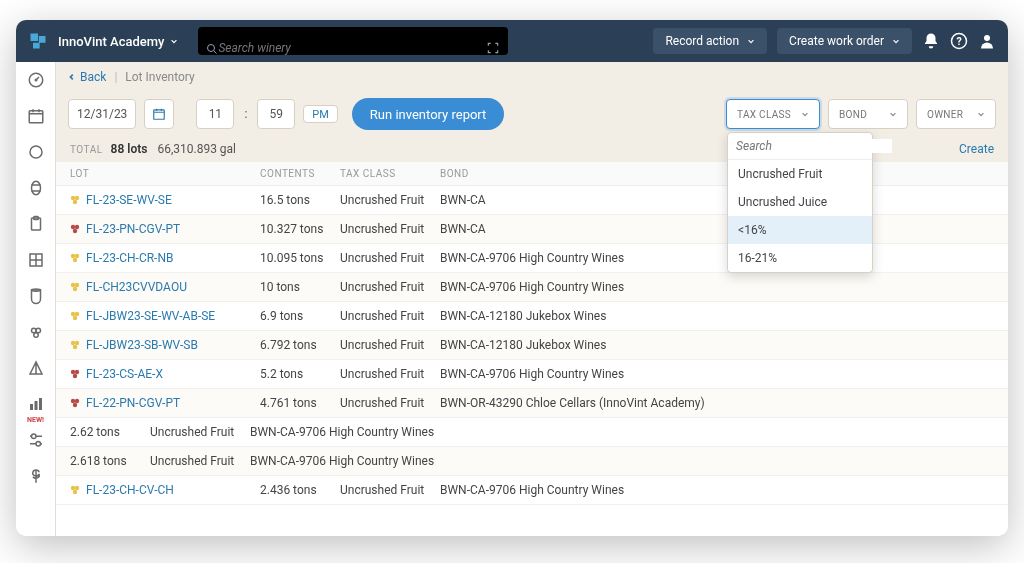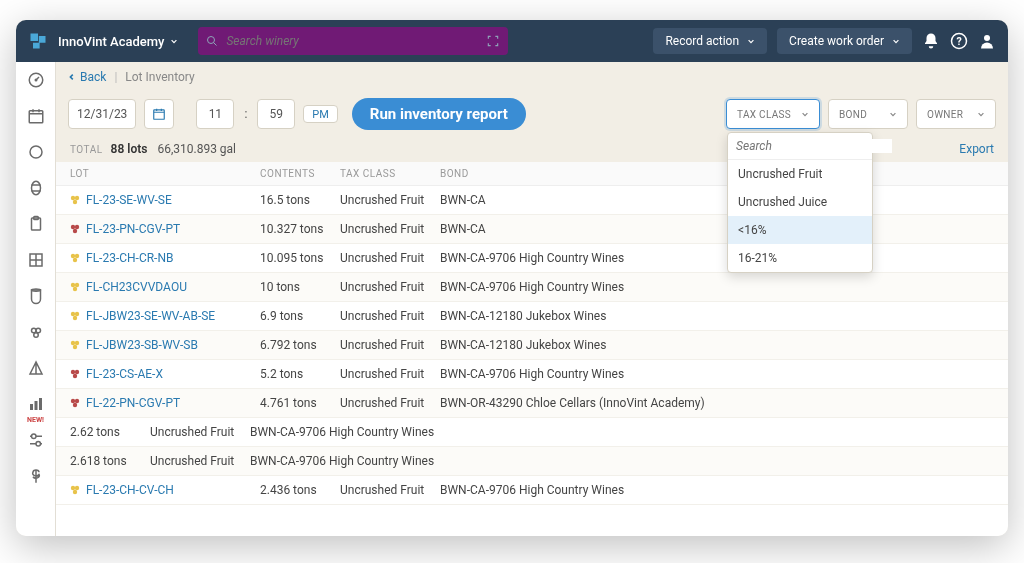--- a/index.html
+++ b/index.html
@@ -3,21 +3,21 @@
 <meta charset="utf-8">
 <style>
 * { margin: 0; padding: 0; box-sizing: border-box; font-family: -apple-system, BlinkMacSystemFont, "Segoe UI", Roboto, sans-serif; }
 body { background: #fff; width: 1024px; height: 563px; overflow: hidden; position: relative; }
 .app-shell { width: 992px; height: 516px; margin: 20px auto; border-radius: 10px; overflow: hidden; box-shadow: 0 10px 40px rgba(0,0,0,0.25); display: flex; flex-direction: column; background: #f2eee5; }
 
 
 .topbar { background: #2b4056; height: 42px; display: flex; align-items: center; padding: 0 12px; gap: 10px; color: #fff; }
 .logo-icon { width: 20px; height: 20px; color: #4aa8d8; }
 .winery-selector { display: flex; align-items: center; gap: 6px; font-size: 13px; font-weight: 500; cursor: pointer; }
-.search-wrap { flex: 0 0 310px; margin-left: 10px; background: #701a75; border-radius: 4px; height: 28px; display: flex; align-items: center; padding: 0 8px; gap: 8px; }
+.search-wrap { flex: 0 0 310px; margin-left: 10px; background: #000000; border-radius: 4px; height: 28px; display: flex; align-items: flex-end; padding: 0 8px; gap: 0; }
 .search-wrap input { background: transparent; border: none; outline: none; color: #aab; font-size: 12px; font-style: italic; flex: 1; }
 .scan-icon { width: 14px; height: 14px; color: #8ea3b8; }
 .top-spacer { flex: 1; }
 .top-btn { background: #3b516a; border-radius: 4px; padding: 6px 12px; font-size: 12px; display: flex; align-items: center; gap: 8px; cursor: pointer; }
 .top-icon { width: 18px; height: 18px; cursor: pointer; fill: #fff; }
 
 
 .body-row { flex: 1; display: flex; min-height: 0; }
 .siderail { width: 40px; background: #fff; border-right: 1px solid #e2ded5; display: flex; flex-direction: column; align-items: center; padding-top: 8px; gap: 16px; }
 .rail-item { width: 20px; height: 20px; color: #6b6b6b; cursor: pointer; display: flex; align-items: center; justify-content: center; position: relative; }
@@ -31,21 +31,21 @@
 .back-link { color: #2a7ab0; cursor: pointer; display: flex; align-items: center; gap: 4px; }
 .crumb-sep { color: #bbb; }
 .crumb-current { color: #888; }
 
 
 .controls-row { padding: 6px 12px; display: flex; align-items: center; gap: 8px; background: #f2eee5; }
 .ctrl-box { background: #fff; border: 1px solid #d6d1c4; border-radius: 4px; height: 30px; display: flex; align-items: center; padding: 0 8px; font-size: 12px; color: #555; }
 .ctrl-cal { background: #fff; border: 1px solid #d6d1c4; border-radius: 4px; height: 30px; width: 30px; display: flex; align-items: center; justify-content: center; color: #2a7ab0; cursor: pointer; }
 .time-sep { font-size: 12px; color: #555; padding: 0 2px; }
 .pm-box { background: #fff; border: 1px solid #d6d1c4; border-radius: 4px; height: 18px; padding: 0 8px; font-size: 11px; color: #2a7ab0; display: flex; align-items: center; cursor: pointer; }
-.run-btn { background: #3a8dd4; color: #fff; border-radius: 16px; height: 32px; padding: 0 18px; font-size: 15px; font-weight: 700; display: flex; align-items: center; cursor: pointer; margin-left: 6px; }
+.run-btn { background: #3a8dd4; color: #fff; border-radius: 16px; height: 32px; padding: 0 18px; font-size: 13px; font-weight: 400; display: flex; align-items: center; cursor: pointer; margin-left: 6px; }
 .controls-spacer { flex: 1; }
 .filter-dd { background: #fff; border: 1px solid #d6d1c4; border-radius: 4px; height: 30px; padding: 0 10px; font-size: 10px; color: #777; letter-spacing: 0.3px; display: flex; align-items: center; gap: 10px; cursor: pointer; min-width: 80px; justify-content: space-between; position: relative; }
 .filter-dd.open { border-color: #3a8dd4; box-shadow: 0 0 0 2px rgba(58,141,212,0.2); }
 .chev { width: 8px; height: 8px; }
 
 
 .summary-row { background: #f2eee5; padding: 6px 14px; display: flex; align-items: center; font-size: 12px; color: #555; }
 .summary-label { font-size: 10px; letter-spacing: 0.5px; color: #999; margin-right: 8px; }
 .summary-strong { font-weight: 600; color: #333; margin-right: 10px; }
 .export-link { margin-left: auto; color: #2a7ab0; cursor: pointer; }
@@ -261,21 +261,21 @@
           <svg class="chev" viewBox="0 0 10 10" fill="none" stroke="#888" stroke-width="1.5">
               <path d="M2 4 L5 7 L8 4"></path>
             </svg>
         </div>
       </div>
 
       <div class="summary-row">
         <span class="summary-label">TOTAL</span>
         <span class="summary-strong">88 lots</span>
         <span>66,310.893 gal</span>
-        <span class="export-link">Export</span>
+        <span class="export-link">Create</span>
       </div>
 
       <div class="table-wrap">
         <div class="table-head">
           <div class="col-lot">LOT</div>
           <div class="col-contents">CONTENTS</div>
           <div class="col-tax">TAX CLASS</div>
           <div class="col-bond">BOND</div>
         </div>
         <div id="table-body">

